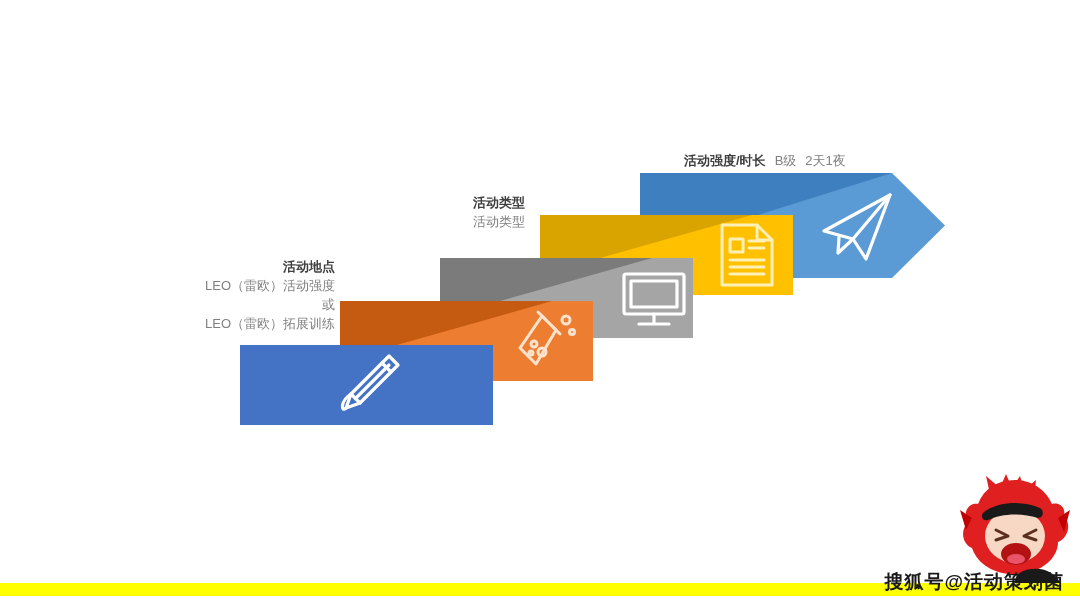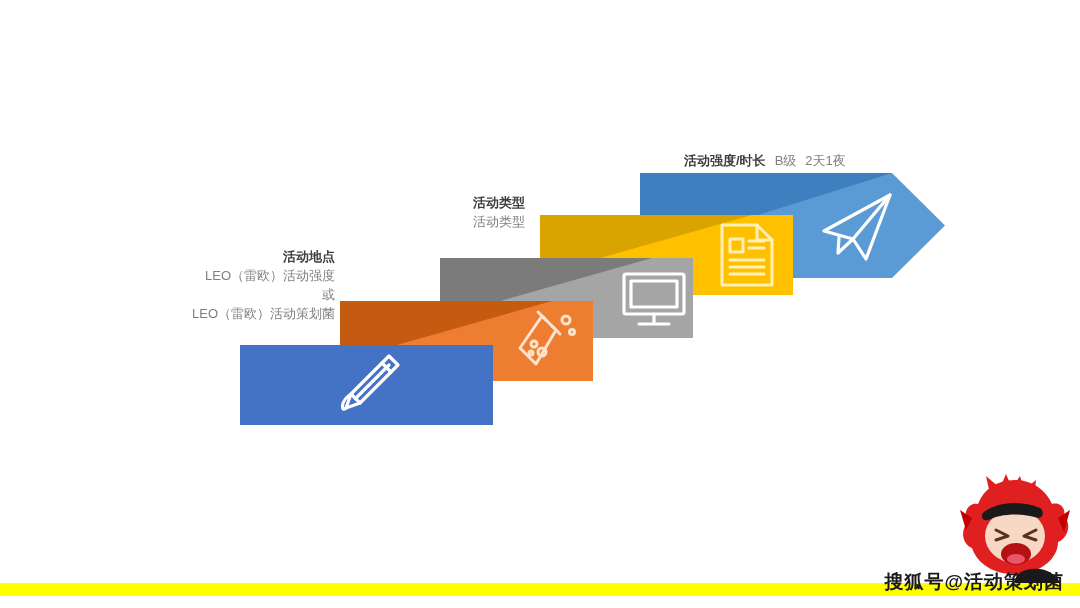--- a/index.html
+++ b/index.html
@@ -150,25 +150,25 @@
     <svg viewBox="0 0 74 74" width="74" height="74">
       <g fill="none" stroke="#ffffff" stroke-width="3.2" stroke-linejoin="round" stroke-linecap="round">
         <path d="M57,8 L66,17 L28,55 L14,60 L19,46 Z"></path>
         <line x1="50" y1="15" x2="59" y2="24"></line>
         <line x1="19" y1="46" x2="28" y2="55"></line>
         <line x1="23.5" y1="50.5" x2="57" y2="17"></line>
         <path d="M14,60 C9,65 8,53 19,46"></path>
       </g>
     </svg>
   </div>
-  <div class="label" style="left:160px;top:248px;width:175px;">
+  <div class="label" style="left:160px;top:258px;width:175px;">
     <span class="ttl">活动地点</span>
     <span class="sub">LEO（雷欧）活动强度</span>
     <span class="sub">或</span>
-    <span class="sub">LEO（雷欧）活动策划菌</span>
+    <span class="sub">LEO（雷欧）拓展训练</span>
   </div>
 
   <div id="mascot">
     <svg viewBox="0 0 110 112" width="110" height="112">
 
       <path d="M55,6 C72,6 86,16 92,30 C100,28 106,34 104,42 C112,50 108,64 98,68
                C98,84 82,98 60,100 C38,102 18,92 12,74 C2,70 0,56 8,48
                C2,40 8,28 18,30 C24,14 38,6 55,6 Z" fill="#E02020"></path>
 
       <path d="M30,20 L26,2 L40,14 L46,0 L52,14 L60,2 L64,16 L76,6 L74,24 Z" fill="#E02020"></path>

